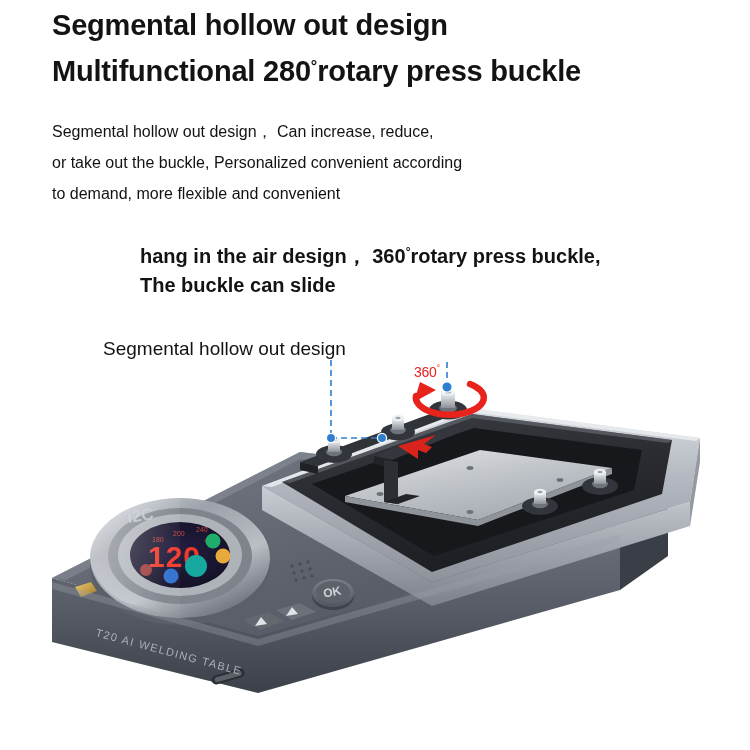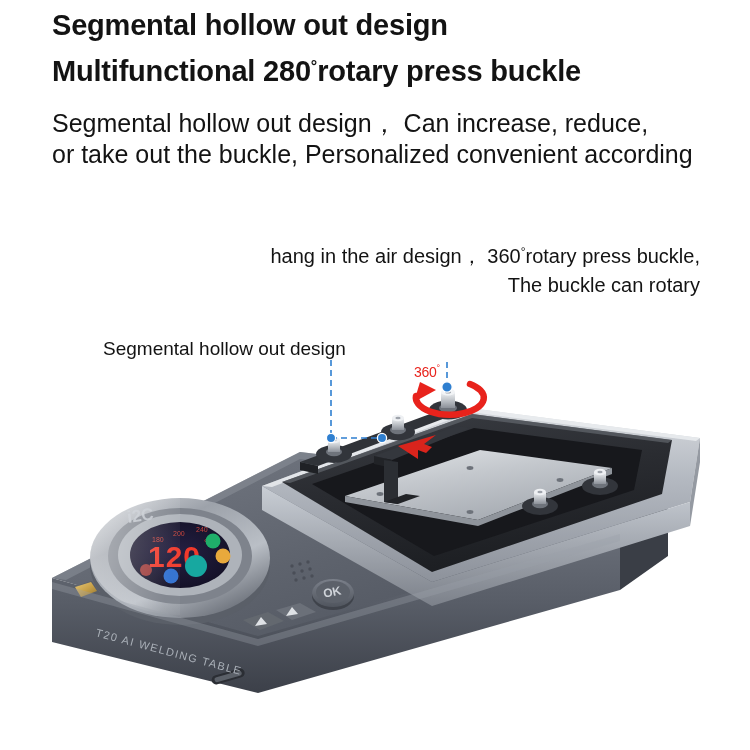--- a/index.html
+++ b/index.html
@@ -30,36 +30,37 @@
   }
   .heading .deg {
     font-size: 16px;
     vertical-align: 9px;
     letter-spacing: 0;
   }
 
   .para {
     position: absolute;
     left: 52px;
-    top: 108px;
+    top: 116px;
     width: 660px;
-    font-size: 25px;
+    font-size: 16px;
     line-height: 31px;
     color: #131313;
   }
 
   .centered-block {
     position: absolute;
     left: 140px;
     top: 238px;
     width: 560px;
     font-size: 20px;
     line-height: 29px;
-    text-align: right;
+    text-align: left;
     color: #131313;
+    font-weight: bold;
   }
   .centered-block .deg {
     font-size: 12px;
     vertical-align: 7px;
   }
 
   .callout-label {
     position: absolute;
     left: 103px;
     top: 338px;
@@ -97,25 +98,26 @@
 <body>
 
 <div class="heading">
   <div>Segmental hollow out design</div>
   <div><span>Multifunctional 280</span><span class="deg">°</span><span>rotary press buckle</span></div>
 </div>
 
 <div class="para">
   <div>Segmental hollow out design， Can increase, reduce,</div>
   <div>or take out the buckle, Personalized convenient according</div>
+  <div>to demand, more flexible and convenient</div>
 </div>
 
 <div class="centered-block">
   <div><span>hang in the air design， 360</span><span class="deg">°</span><span>rotary press buckle,</span></div>
-  <div>The buckle can rotary</div>
+  <div>The buckle can slide</div>
 </div>
 
 <div class="callout-label">Segmental hollow out design</div>
 
 <div class="deg-badge"><span>360</span><sup>°</sup></div>
 
 <div class="photo">
 <svg width="750" height="390" viewBox="0 0 750 390" xmlns="http://www.w3.org/2000/svg">
   <defs>
     <linearGradient id="bodyTop" x1="0" y1="0" x2="1" y2="1">

